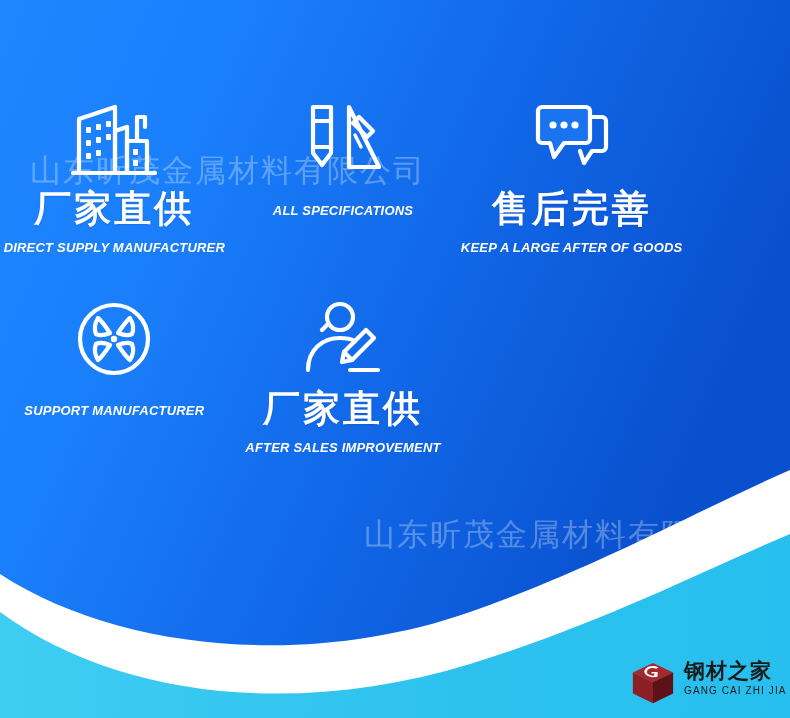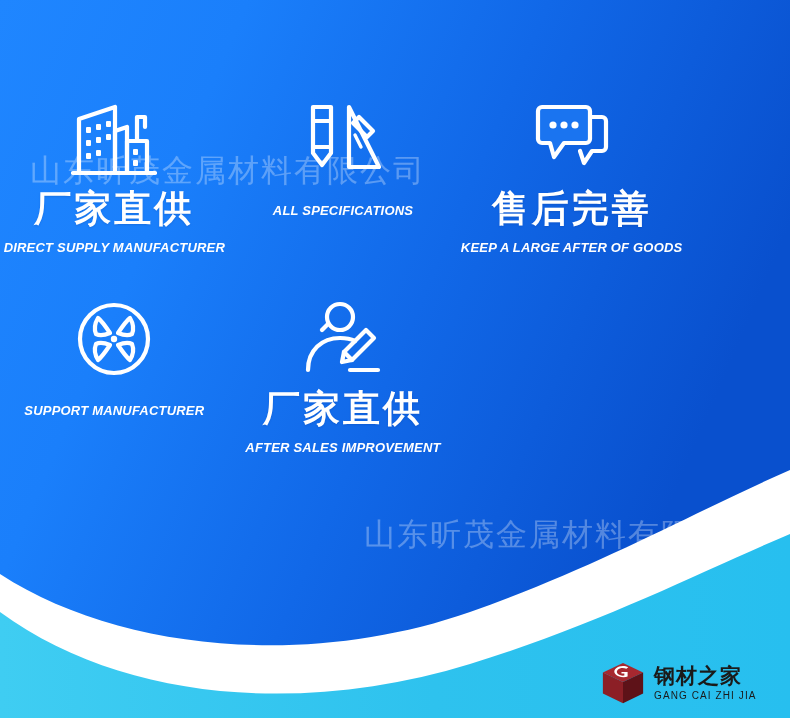--- a/index.html
+++ b/index.html
@@ -57,22 +57,22 @@
     letter-spacing:0.2px;
     margin-top:13px;
     white-space:nowrap;
     font-family:"Liberation Sans",sans-serif;
     font-style:italic;
   }
   
   .row2 .title-cn{font-size:37px;}
   
   .logo{
-    position:absolute;left:600px;top:660px;
-    display:flex;align-items:center;gap:8px;
+    position:absolute;left:630px;top:660px;
+    display:flex;align-items:flex-start;gap:8px;
   }
   .logo-cube{width:46px;height:46px;flex:0 0 auto;}
   .logo-text{display:flex;flex-direction:column;justify-content:center;}
   .logo-cn{
     font-size:21px;font-weight:700;color:#1a1a1a;letter-spacing:1px;line-height:1.05;
     font-family:"DejaVu Sans","Liberation Sans",sans-serif;
   }
   .logo-en{
     font-size:10px;font-weight:400;color:#1a1a1a;letter-spacing:1.1px;margin-top:3px;
     font-family:"Liberation Sans",sans-serif;

